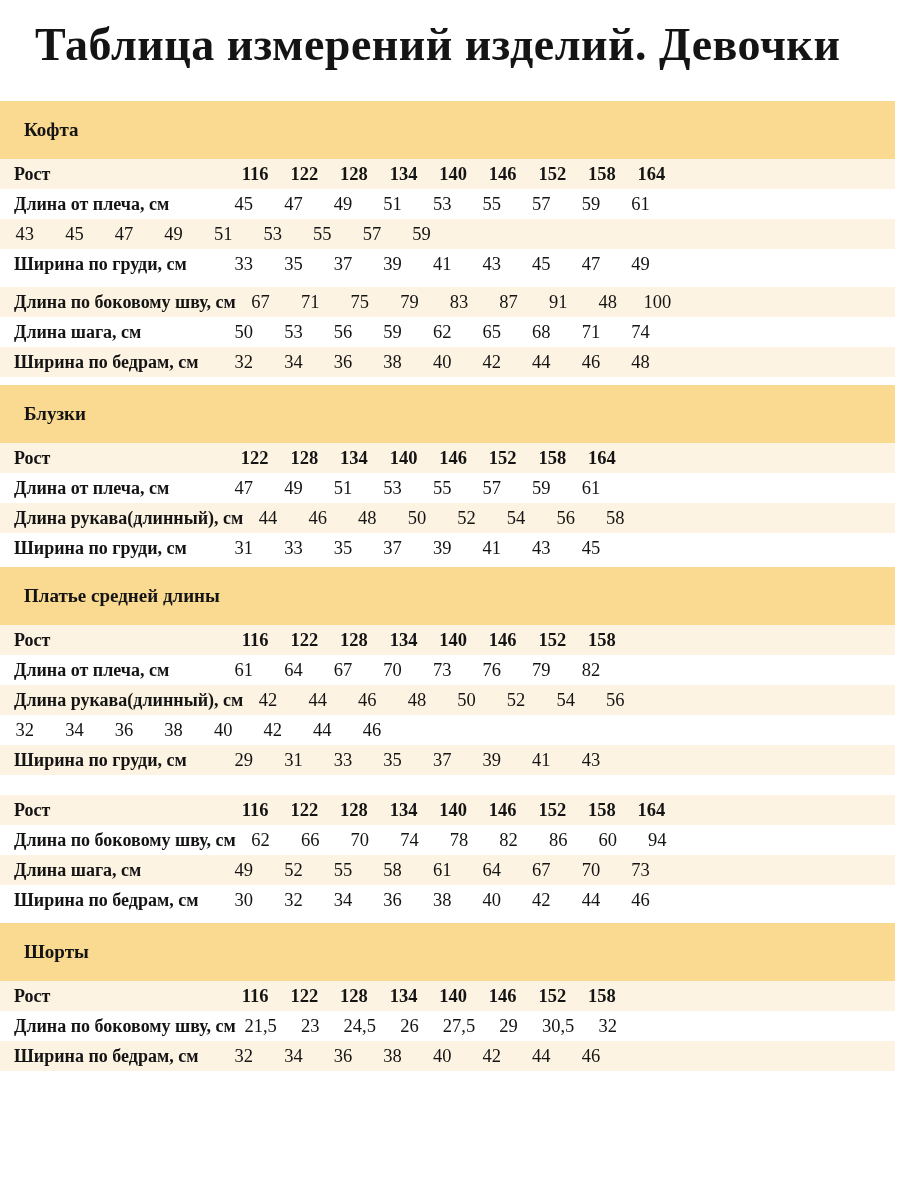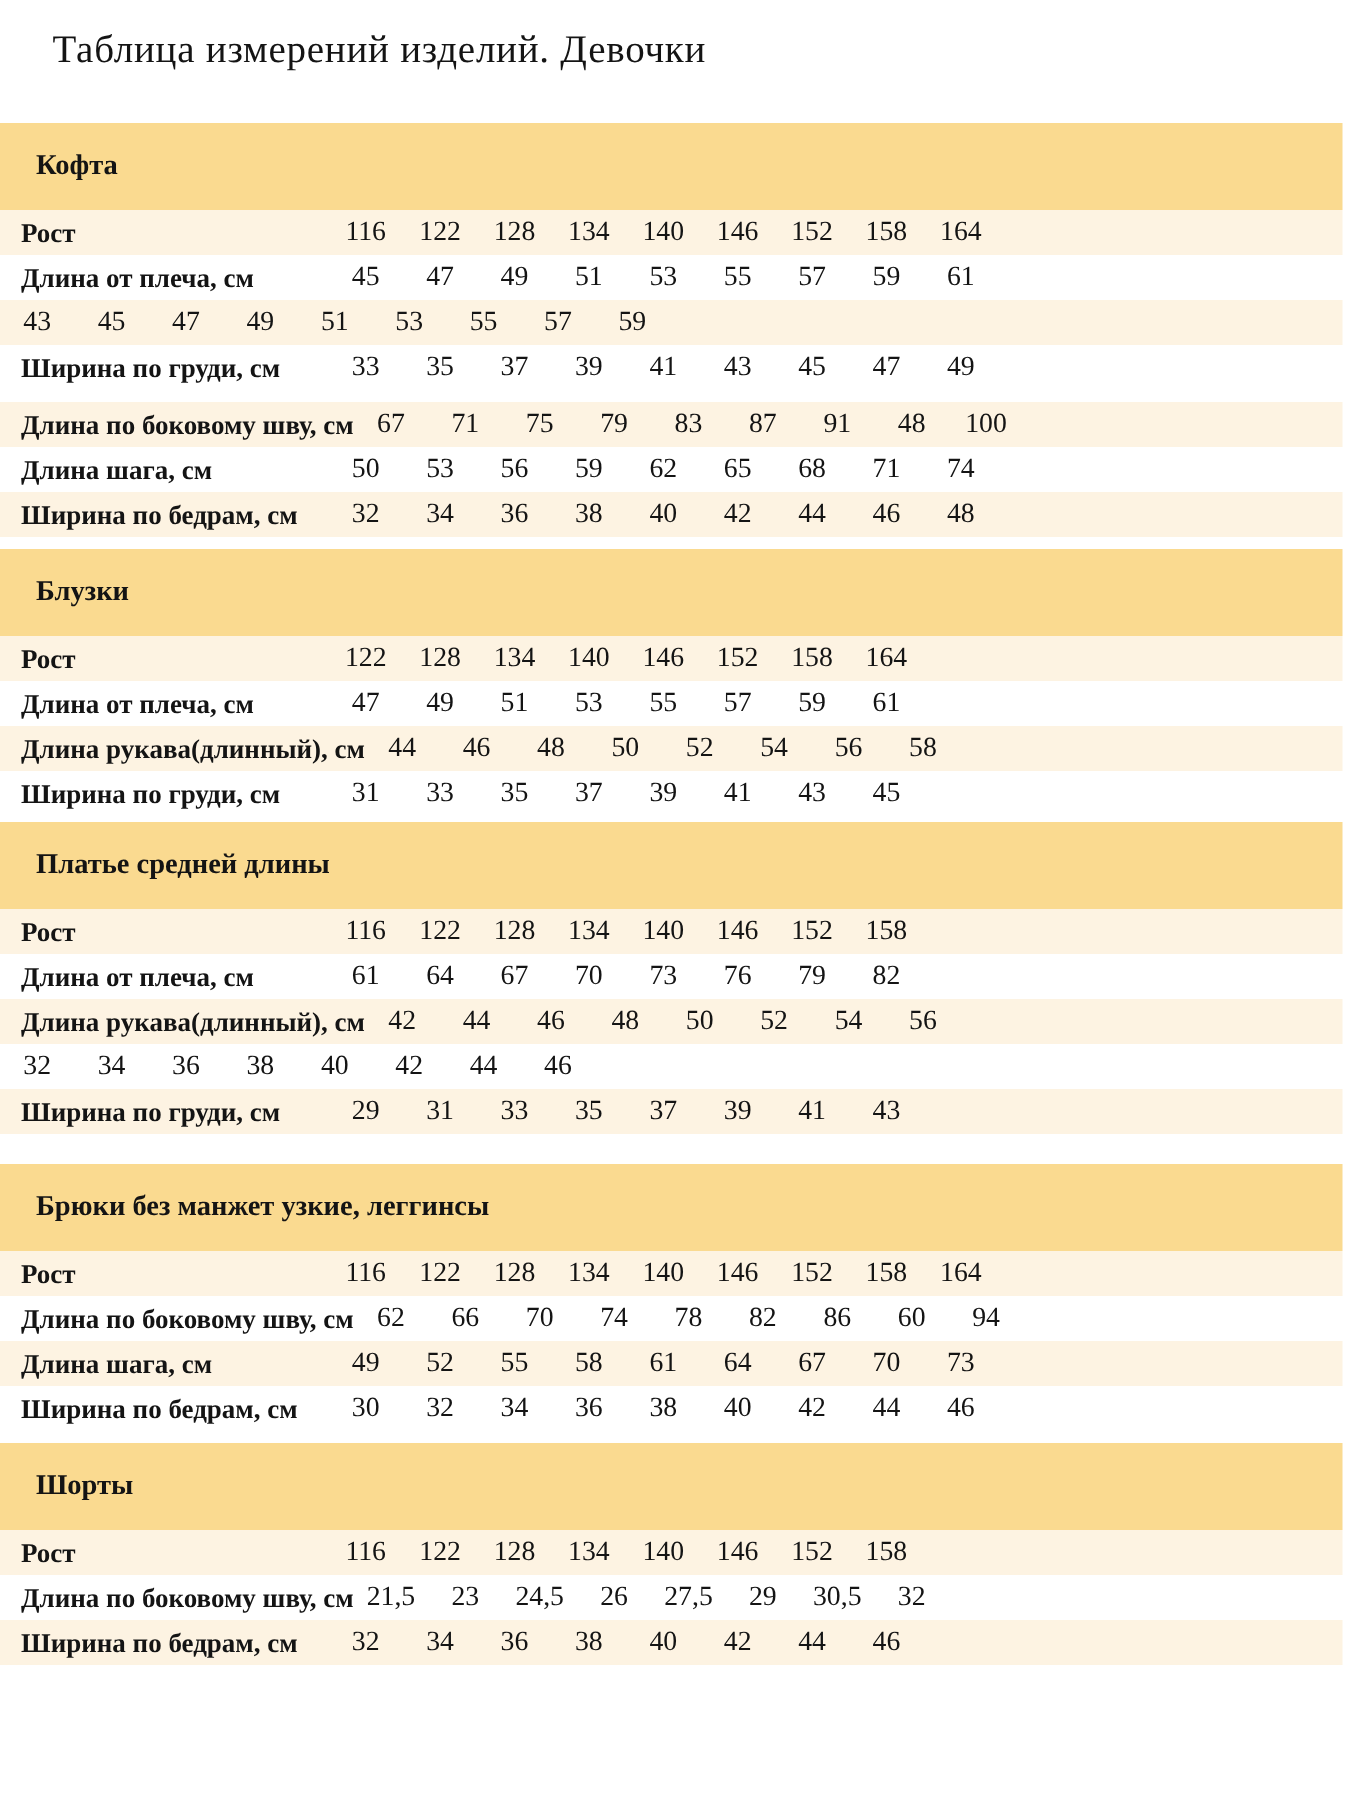--- a/index.html
+++ b/index.html
@@ -10,24 +10,24 @@
     width: 900px;
     height: 1200px;
     background: #ffffff;
     font-family: "Liberation Serif", serif;
     color: #141414;
     overflow: hidden;
   }
   h1.page-title {
     margin: 0;
     box-sizing: border-box;
-    height: 82px;
+    height: 101px;
     padding: 18px 0 0 35px;
-    font-weight: 400;
-    font-size: 26px;
+    font-weight: 700;
+    font-size: 46px;
     letter-spacing: 0.5px;
     white-space: nowrap;
   }
   .content {
     width: 895px;
   }
   .section {
     width: 100%;
   }
   .section + .section { margin-top: 8px; }
@@ -63,21 +63,22 @@
     font-size: 18px;
     white-space: nowrap;
     overflow: visible;
   }
   .row .cell {
     flex: 0 0 49.6px;
     text-align: center;
     white-space: nowrap;
   }
   .row.head-row .cell {
-    font-weight: 400;
+    font-weight: 700;
+    text-align: right;
   }
 </style>
 </head>
 <body style="color: rgb(20, 20, 20); background: rgb(255, 255, 255);">
 
 <h1 class="page-title">Таблица измерений изделий. Девочки</h1>
 
 <div class="content" id="sections">
     <section class="section">
       <div class="band">
@@ -279,23 +280,20 @@
           <div class="cell">33</div>
           <div class="cell">35</div>
           <div class="cell">37</div>
           <div class="cell">39</div>
           <div class="cell">41</div>
           <div class="cell">43</div>
         </div>
       </div>
     </section>
     <section class="section">
-      <div class="band">
-        <span>Брюки без манжет узкие, леггинсы</span>
-      </div>
       <div class="rows">
         <div class="row head-row">
           <div class="label">Рост</div>
           <div class="cell">116</div>
           <div class="cell">122</div>
           <div class="cell">128</div>
           <div class="cell">134</div>
           <div class="cell">140</div>
           <div class="cell">146</div>
           <div class="cell">152</div>

